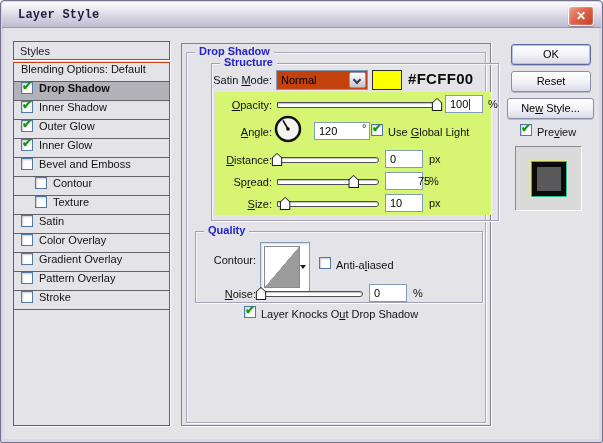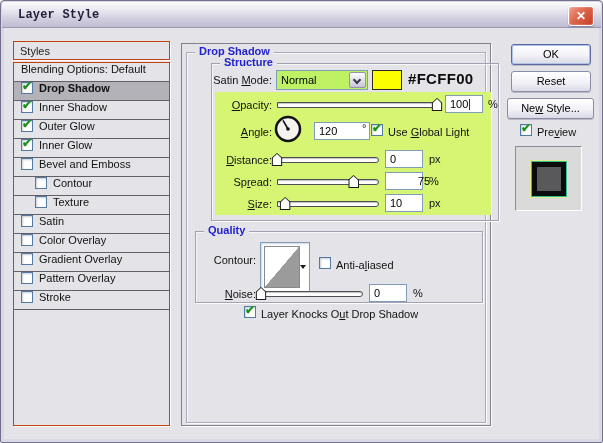--- a/index.html
+++ b/index.html
@@ -47,21 +47,21 @@
   .caret{display:inline-block;width:1px;height:11px;background:#333;vertical-align:-2px;margin-left:1px;}
   
   .slider{position:absolute;height:13px;}
   .groove{position:absolute;left:0;right:0;top:4px;height:6px;background:#fff;border:1px solid #4E4E55;
     border-radius:0 3px 3px 0;box-shadow:inset 0 1px 1px rgba(0,0,0,.25);}
   .thumb{position:absolute;top:0px;width:11px;height:13px;background:#1c1c1c;
     clip-path:polygon(50% 0,100% 38%,100% 100%,0 100%,0 38%);}
   .thumb:after{content:"";position:absolute;left:1px;right:1px;top:1px;bottom:1px;background:#fff;
     clip-path:polygon(50% 0,100% 38%,100% 100%,0 100%,0 38%);}
   
-  .combo{position:absolute;left:64px;top:6px;width:92px;height:20px;background:#bef264;border:1px solid #7F9DB9;}
+  .combo{position:absolute;left:64px;top:6px;width:92px;height:20px;background:#c2410c;border:1px solid #7F9DB9;}
   .combo .val{position:absolute;left:4px;top:3px;font-size:11px;}
   .combo .drop{position:absolute;right:1px;top:1px;bottom:1px;width:17px;border-radius:2px;
     background:linear-gradient(180deg,#FEFEFE,#DCDBE8 60%,#C5C4D6);border:1px solid #9493AC;}
   .chev{position:absolute;left:4px;top:4px;width:6px;height:6px;border-left:2px solid #3A3A46;
     border-bottom:2px solid #3A3A46;transform:rotate(-45deg);}
   .swatch{position:absolute;left:160px;top:6px;width:30px;height:20px;border:1px solid #2A2A2A;}
   .hex{position:absolute;left:196px;top:6px;font-size:15px;font-weight:bold;color:#0c0c0c;letter-spacing:.3px;}
   
   .contour{position:absolute;left:64px;top:10px;width:50px;height:50px;background:#fff;border:1px solid #7F9DB9;
     box-shadow:inset 1px 1px 2px rgba(70,90,120,.25);}

